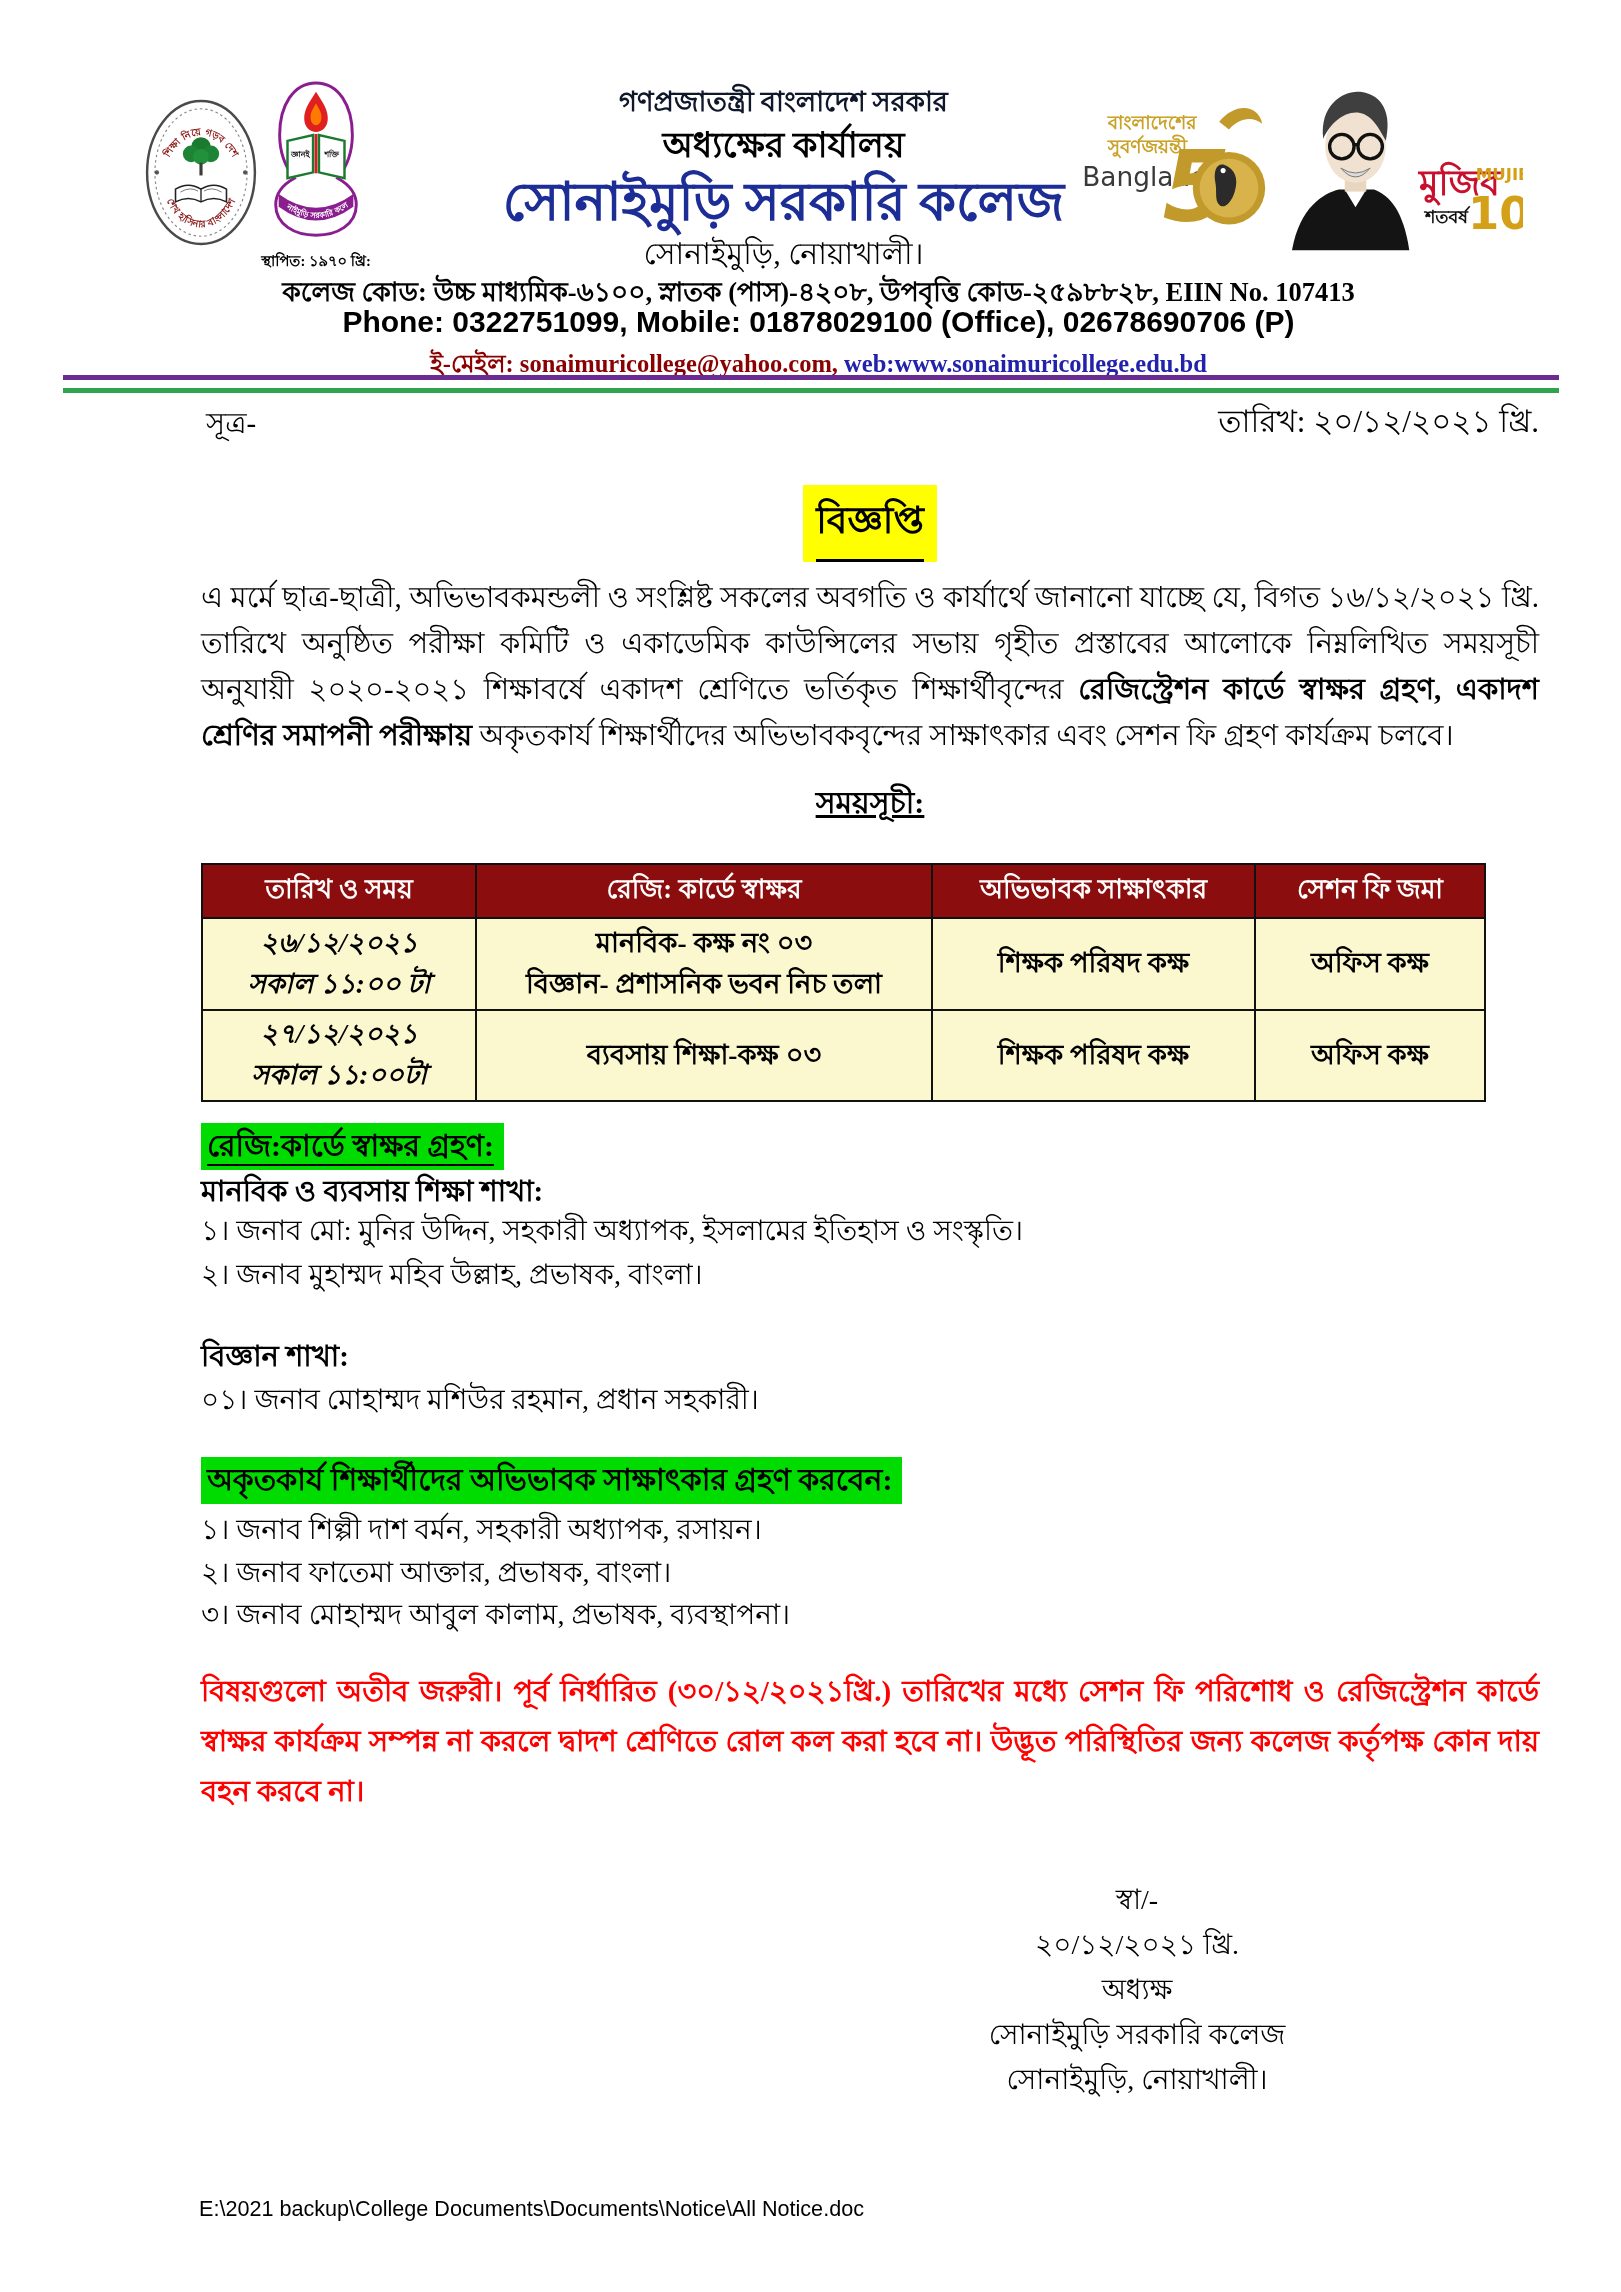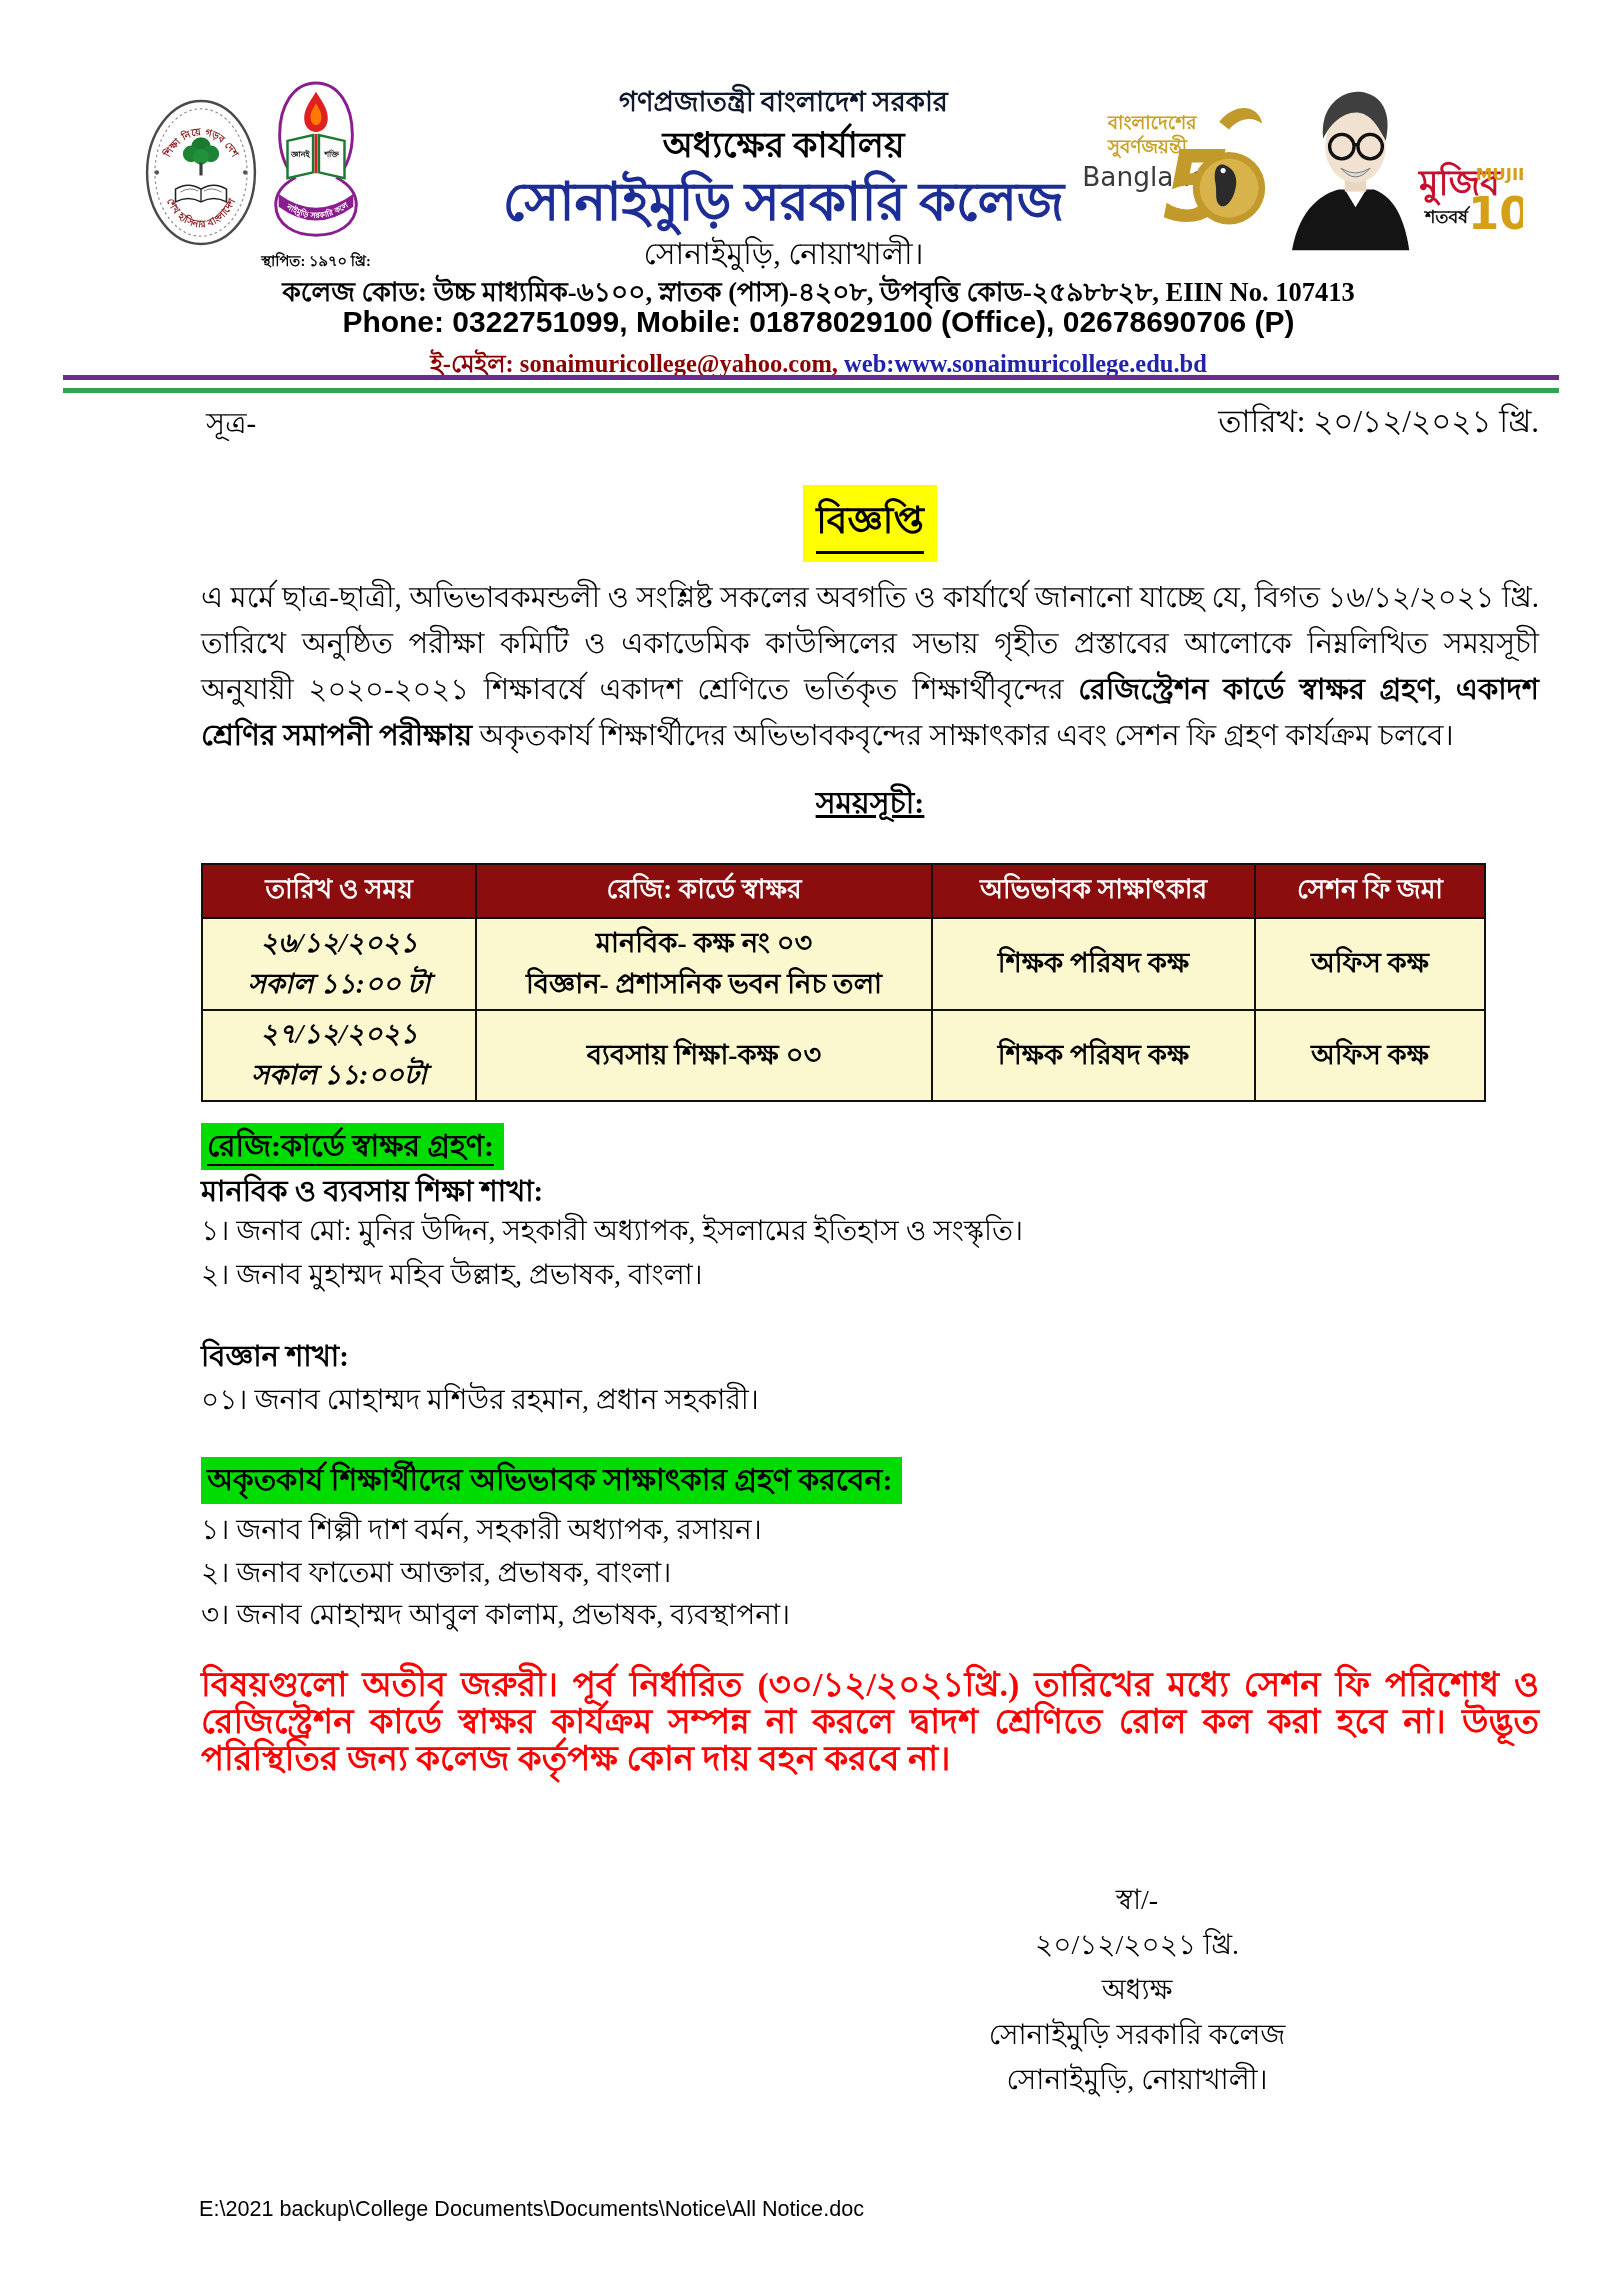--- a/index.html
+++ b/index.html
@@ -30,21 +30,21 @@
   .rule-purple { left:63px; top:375px; width:1496px; height:4.9px; background:#6A2C91; }
   .rule-green  { left:63px; top:388px; width:1496px; height:4.9px; background:#2EA44F; }
 
   .ref-line  { left:206px; top:400px; font-size:29px; }
   .date-line { top:397px; right:82px; font-size:31px; }
 
   
   .title-wrap { left:201px; top:485px; width:1338px; text-align:center; }
   .title-chip { display:inline-block; background:#FFFF00; padding:5.9px 13.7px 7.8px 13.7px; }
   .title-chip span { font-size:37px; font-weight:bold; border-bottom:3.9px solid #000;
-                     padding-bottom:10px; }
+                     padding-bottom:18px; }
 
   .body-para { left:201px; top:574px; width:1338px; text-align:justify;
                font-size:29px; line-height:46px; }
   .body-bold { font-weight:bold; }
 
   .sched-head { left:201px; top:779px; width:1338px; text-align:center;
                 font-size:30px; font-weight:bold; text-decoration:underline; }
 
   
   .sched-table { left:201px; top:863px; border-collapse:collapse; table-layout:fixed;
@@ -58,21 +58,21 @@
   .cell-dt { font-style:italic; }
 
   
   .sec { left:201px; font-size:28px; line-height:35px; }
   .hl-green { display:inline-block; background:#00DC00; padding:4.9px 9.8px 6.9px 5.9px;
               font-size:30px; font-weight:bold; }
   .hl-green .u { border-bottom:2.9px solid #000; padding-bottom:2px; }
   .sub-head { font-weight:bold; font-size:29px; }
 
   .warn-para { left:201px; top:1666px; width:1338px; text-align:justify;
-               color:#FF0000; font-weight:bold; font-size:34px; line-height:37px; }
+               color:#FF0000; font-weight:bold; font-size:29px; line-height:50px; }
 
   
   .sig-block { left:936px; top:1877px; width:402px; text-align:center;
                font-size:28px; line-height:45px; }
   .footer-path { left:199px; top:2196px; font-size:21.6px;
                  font-family:Liberation Sans, sans-serif; }
 
   
   .logo-badge  { left:145px; top:98px; }
   .logo-emblem { left:257px; top:78px; text-align:center; }

